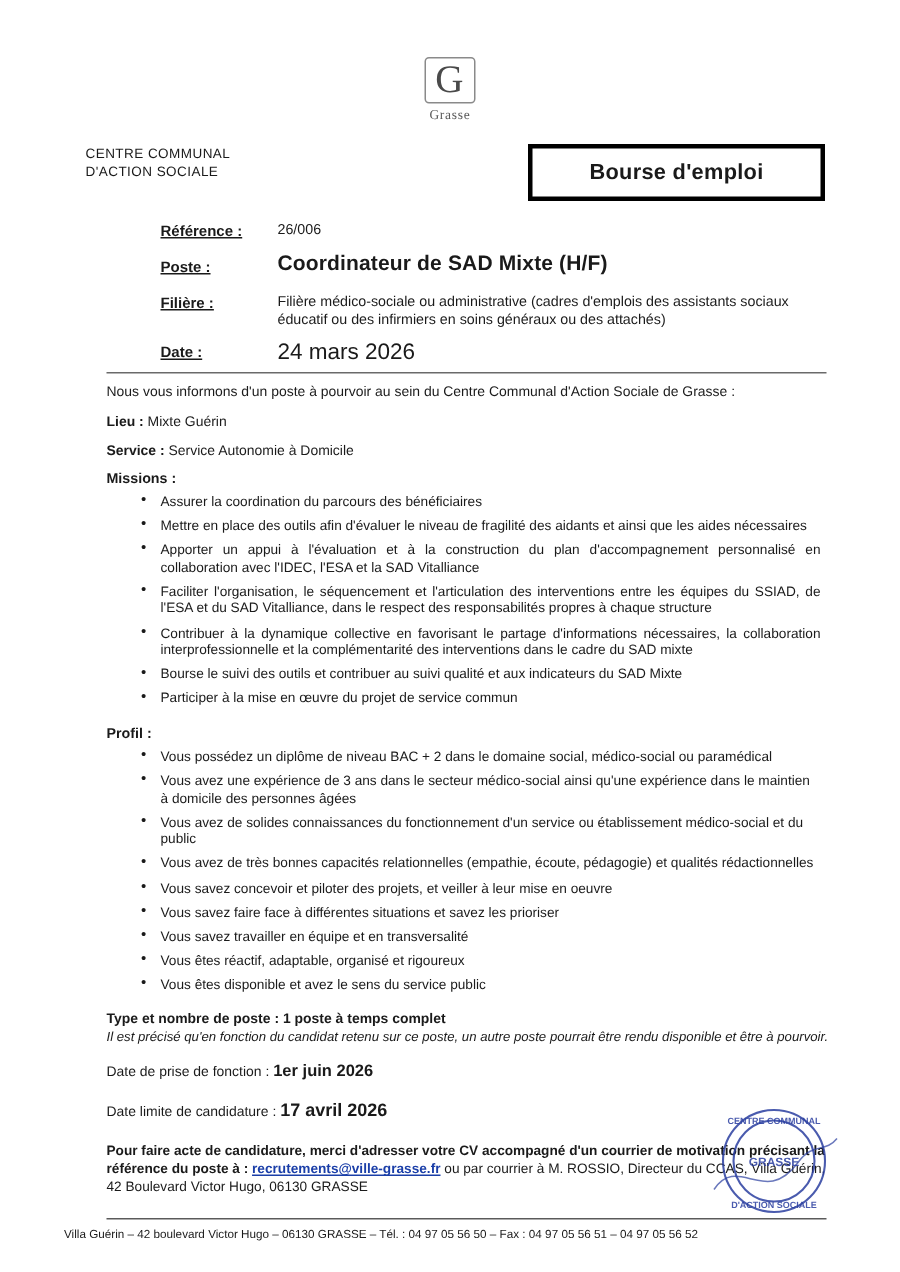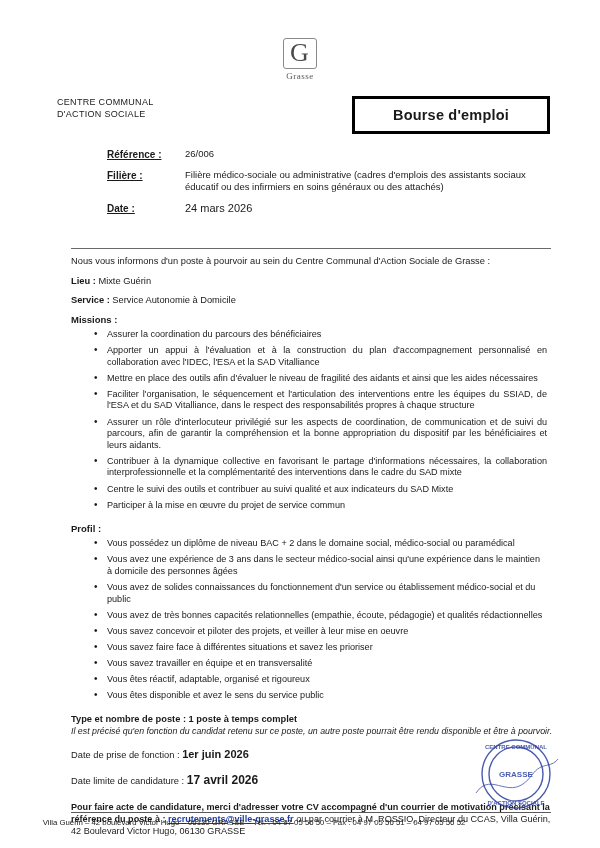--- a/index.html
+++ b/index.html
@@ -103,21 +103,21 @@
     line-height: 12px;
   }
   .frow.poste { margin-bottom: 12px; }
   .frow.poste .flabel { padding-top: 4px; }
   .fval.big {
     font-size: 14px;
     font-weight: bold;
     letter-spacing: 0.1px;
   }
   .fval.filiere { max-width: 400px; }
-  .frow.date .fval { font-size: 11px; }
+  .frow.date .fval { font-size: 15px; }
 
   .hr {
     position: absolute;
     left: 71px;
     top: 248px;
     width: 480px;
     border-top: 1px solid #6a6a6a;
   }
 
   
@@ -241,20 +241,24 @@
   </div>
 
   <div class="bourse-box">
     <span>Bourse d'emploi</span>
   </div>
 
   <div class="fields">
     <div class="frow">
       <div class="flabel">Référence :</div>
       <div class="fval">26/006</div>
+    </div>
+    <div class="frow poste">
+      <div class="flabel">Poste :</div>
+      <div class="fval big">Coordinateur de SAD Mixte (H/F)</div>
     </div>
     <div class="frow">
       <div class="flabel">Filière :</div>
       <div class="fval filiere">Filière médico-sociale ou administrative (cadres d'emplois des assistants sociaux éducatif ou des infirmiers en soins généraux ou des attachés)</div>
     </div>
     <div class="frow date">
       <div class="flabel">Date :</div>
       <div class="fval">24 mars 2026</div>
     </div>
   </div>
@@ -271,26 +275,25 @@
     </p>
 
     <p class="kv">
       <b>Service :</b>
       <span>Service Autonomie à Domicile</span>
     </p>
 
     <p class="sect-title">Missions :</p>
     <ul class="bullets">
       <li>Assurer la coordination du parcours des bénéficiaires</li>
+      <li>Mettre en place des outils afin d'évaluer le niveau de fragilité des aidants et ainsi que les aides nécessaires</li>
       <li>Apporter un appui à l'évaluation et à la construction du plan d'accompagnement personnalisé en collaboration avec l'IDEC, l'ESA et la SAD Vitalliance</li>
-      <li>Mettre en place des outils afin d'évaluer le niveau de fragilité des aidants et ainsi que les aides nécessaires</li>
       <li>Faciliter l'organisation, le séquencement et l'articulation des interventions entre les équipes du SSIAD, de l'ESA et du SAD Vitalliance, dans le respect des responsabilités propres à chaque structure</li>
-      <li>Assurer un rôle d'interlocuteur privilégié sur les aspects de coordination, de communication et de suivi du parcours, afin de garantir la compréhension et la bonne appropriation du dispositif par les bénéficiaires et leurs aidants.</li>
       <li>Contribuer à la dynamique collective en favorisant le partage d'informations nécessaires, la collaboration interprofessionnelle et la complémentarité des interventions dans le cadre du SAD mixte</li>
-      <li>Centre le suivi des outils et contribuer au suivi qualité et aux indicateurs du SAD Mixte</li>
+      <li>Bourse le suivi des outils et contribuer au suivi qualité et aux indicateurs du SAD Mixte</li>
       <li>Participer à la mise en œuvre du projet de service commun</li>
     </ul>
 
     <p class="sect-title profil-title">Profil :</p>
     <ul class="bullets profil">
       <li>Vous possédez un diplôme de niveau BAC + 2 dans le domaine social, médico-social ou paramédical</li>
       <li>Vous avez une expérience de 3 ans dans le secteur médico-social ainsi qu'une expérience dans le maintien à domicile des personnes âgées</li>
       <li>Vous avez de solides connaissances du fonctionnement d'un service ou établissement médico-social et du public</li>
       <li>Vous avez de très bonnes capacités relationnelles (empathie, écoute, pédagogie) et qualités rédactionnelles</li>
       <li>Vous savez concevoir et piloter des projets, et veiller à leur mise en oeuvre</li>

